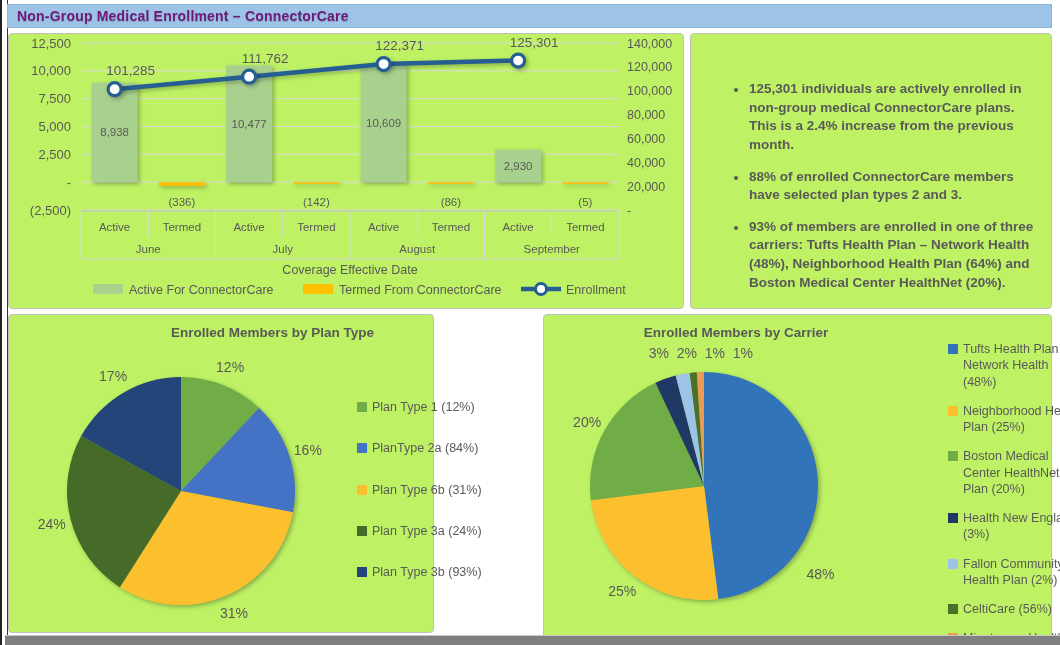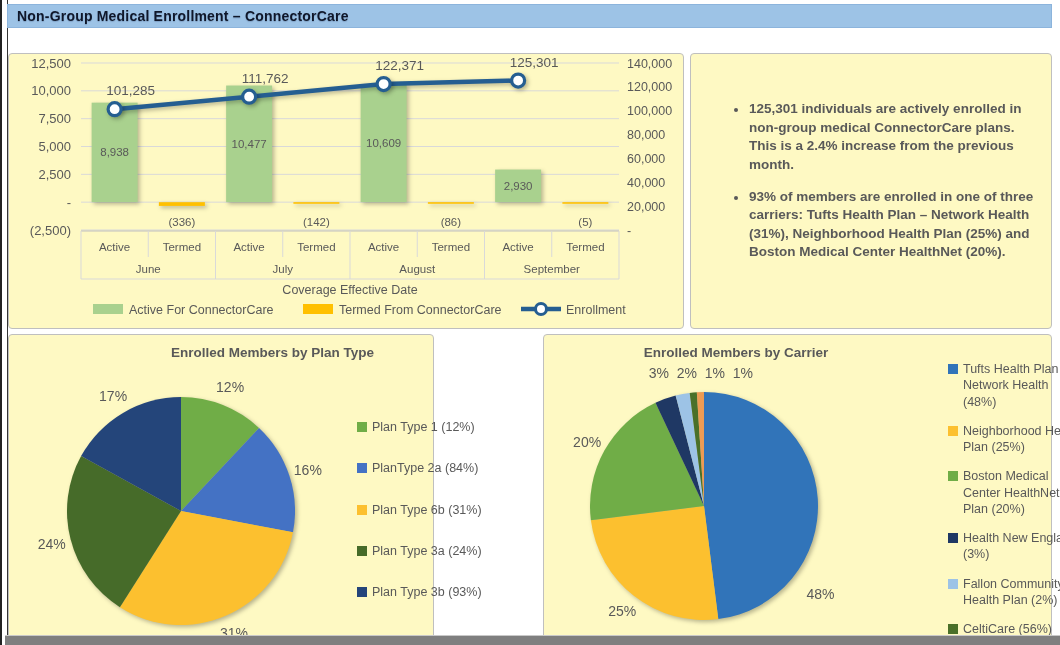--- a/index.html
+++ b/index.html
@@ -8,27 +8,27 @@
     background:#ffffff;
     font-family:"Liberation Sans","DejaVu Sans",sans-serif;
   }
   .edge-left{
     position:absolute;left:0;top:0;bottom:0;width:5px;background:#fff;
     border-left:2px solid #222;border-right:1px solid #333;
   }
   .title-bar{
     position:absolute;left:7px;top:4px;width:1045px;height:24px;
     background:#9DC3E6;border:1px solid #8cb4dc;box-sizing:border-box;
-    color:#0f172a;font-weight:bold;font-size:14px;line-height:22px;
+    color:#701a75;font-weight:bold;font-size:14px;line-height:22px;
     padding-left:9px;letter-spacing:.2px;
     text-shadow:0 1px 1px rgba(90,120,160,.45);
   }
   .panel{
-    position:absolute;background:#fef9c3;border:1px solid #BFBFBF;
-    border-radius:4px;box-sizing:border-box;margin-top:20px;
+    position:absolute;background:#bef264;border:1px solid #BFBFBF;
+    border-radius:4px;box-sizing:border-box;
   }
   .panel-trend{left:8px;top:33px;width:676px;height:276px;}
   .panel-insights{left:690px;top:33px;width:362px;height:276px;padding-left:24px;}
   .panel-pie1{left:8px;top:314px;width:426px;height:319px;}
   .panel-pie2{left:543px;top:314px;width:509px;height:358px;}
   svg{display:block;}
   .sh{filter:drop-shadow(2px 2.5px 2px rgba(0,0,0,0.28));}
   .insights-list{
     list-style:none;margin:0;padding:46px 10px 0 34px;
   }
@@ -148,21 +148,22 @@
       <text x="330" y="259.5" fill="#595959" font-size="12.5" text-anchor="start" font-weight="normal">Termed From ConnectorCare</text>
       <line x1="512" y1="255" x2="552" y2="255" stroke="#255E91" stroke-width="4.5"></line>
       <circle cx="532" cy="255" r="5.5" fill="#fff" stroke="#255E91" stroke-width="3"></circle>
       <text x="557" y="259.5" fill="#595959" font-size="12.5" text-anchor="start" font-weight="normal">Enrollment</text>
     </svg>
 </div>
 
 <div class="panel panel-insights">
   <ul id="insights" class="insights-list">
       <li>125,301 individuals are actively enrolled in non-group medical ConnectorCare plans. This is a 2.4% increase from the previous month.</li>
-      <li>93% of members are enrolled in one of three carriers: Tufts Health Plan – Network Health (31%), Neighborhood Health Plan (25%) and Boston Medical Center HealthNet (20%).</li>
+      <li>88% of enrolled ConnectorCare members have selected plan types 2 and 3.</li>
+      <li>93% of members are enrolled in one of three carriers: Tufts Health Plan – Network Health (48%), Neighborhood Health Plan (64%) and Boston Medical Center HealthNet (20%).</li>
     </ul>
 </div>
 
 <div class="panel panel-pie1">
   <div class="pie-title" style="width:527px">Enrolled Members by Plan Type</div>
   <svg id="pie1" width="527" height="317" viewBox="0 0 527 317">
       <g class="sh">
         <path d="M 172 176 L 172 62 A 114 114 0 0 1 250.0383700758705 92.89757647395908 Z" fill="#70AD47"></path>
         <path d="M 172 176 L 250.0383700758705 92.89757647395908 A 114 114 0 0 1 283.9807465830705 197.3614698627726 Z" fill="#4472C4"></path>
         <path d="M 172 176 L 283.9807465830705 197.3614698627726 A 114 114 0 0 1 110.91574537239437 272.2533835072297 Z" fill="#FCC02F"></path>

